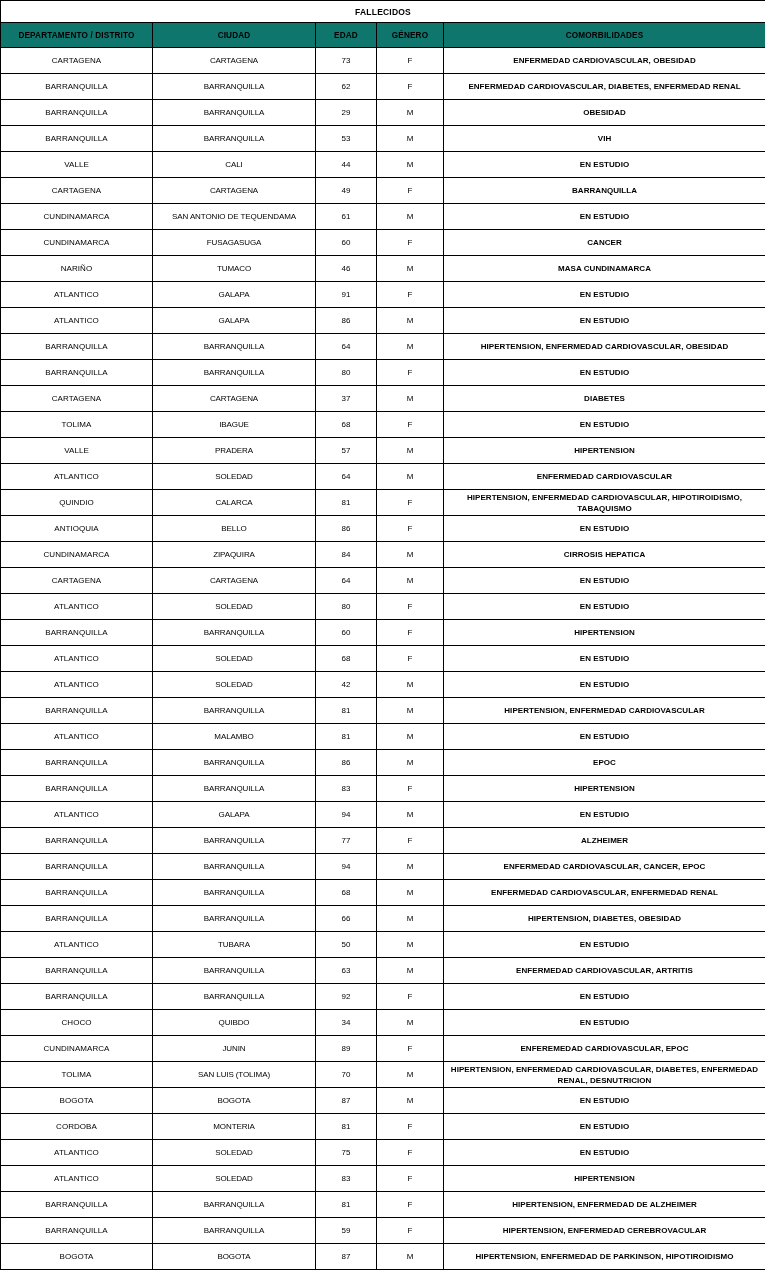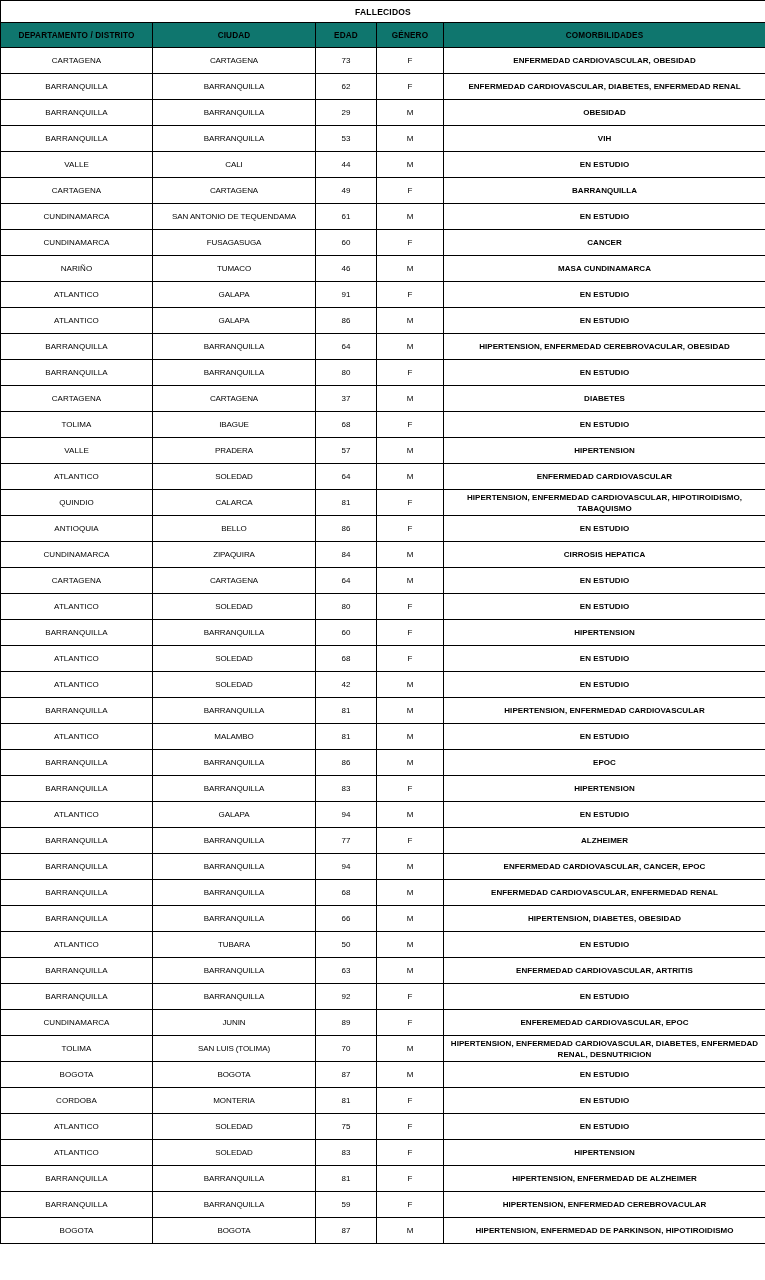--- a/index.html
+++ b/index.html
@@ -209,21 +209,21 @@
           <td class="com-cell">
             <span class="wrap2">EN ESTUDIO</span>
           </td>
         </tr>
         <tr class="data-row">
           <td class="dep-cell">BARRANQUILLA</td>
           <td class="city-cell">BARRANQUILLA</td>
           <td class="age-cell">64</td>
           <td class="gender-cell">M</td>
           <td class="com-cell">
-            <span class="wrap2">HIPERTENSION, ENFERMEDAD CEREBROVACULAR, OBESIDAD</span>
+            <span class="wrap2">HIPERTENSION, ENFERMEDAD CARDIOVASCULAR, OBESIDAD</span>
           </td>
         </tr>
         <tr class="data-row">
           <td class="dep-cell">BARRANQUILLA</td>
           <td class="city-cell">BARRANQUILLA</td>
           <td class="age-cell">80</td>
           <td class="gender-cell">F</td>
           <td class="com-cell">
             <span class="wrap2">EN ESTUDIO</span>
           </td>
@@ -433,20 +433,29 @@
           <td class="gender-cell">M</td>
           <td class="com-cell">
             <span class="wrap2">ENFERMEDAD CARDIOVASCULAR, ARTRITIS</span>
           </td>
         </tr>
         <tr class="data-row">
           <td class="dep-cell">BARRANQUILLA</td>
           <td class="city-cell">BARRANQUILLA</td>
           <td class="age-cell">92</td>
           <td class="gender-cell">F</td>
+          <td class="com-cell">
+            <span class="wrap2">EN ESTUDIO</span>
+          </td>
+        </tr>
+        <tr class="data-row">
+          <td class="dep-cell">CHOCO</td>
+          <td class="city-cell">QUIBDO</td>
+          <td class="age-cell">34</td>
+          <td class="gender-cell">M</td>
           <td class="com-cell">
             <span class="wrap2">EN ESTUDIO</span>
           </td>
         </tr>
         <tr class="data-row">
           <td class="dep-cell">CUNDINAMARCA</td>
           <td class="city-cell">JUNIN</td>
           <td class="age-cell">89</td>
           <td class="gender-cell">F</td>
           <td class="com-cell">

